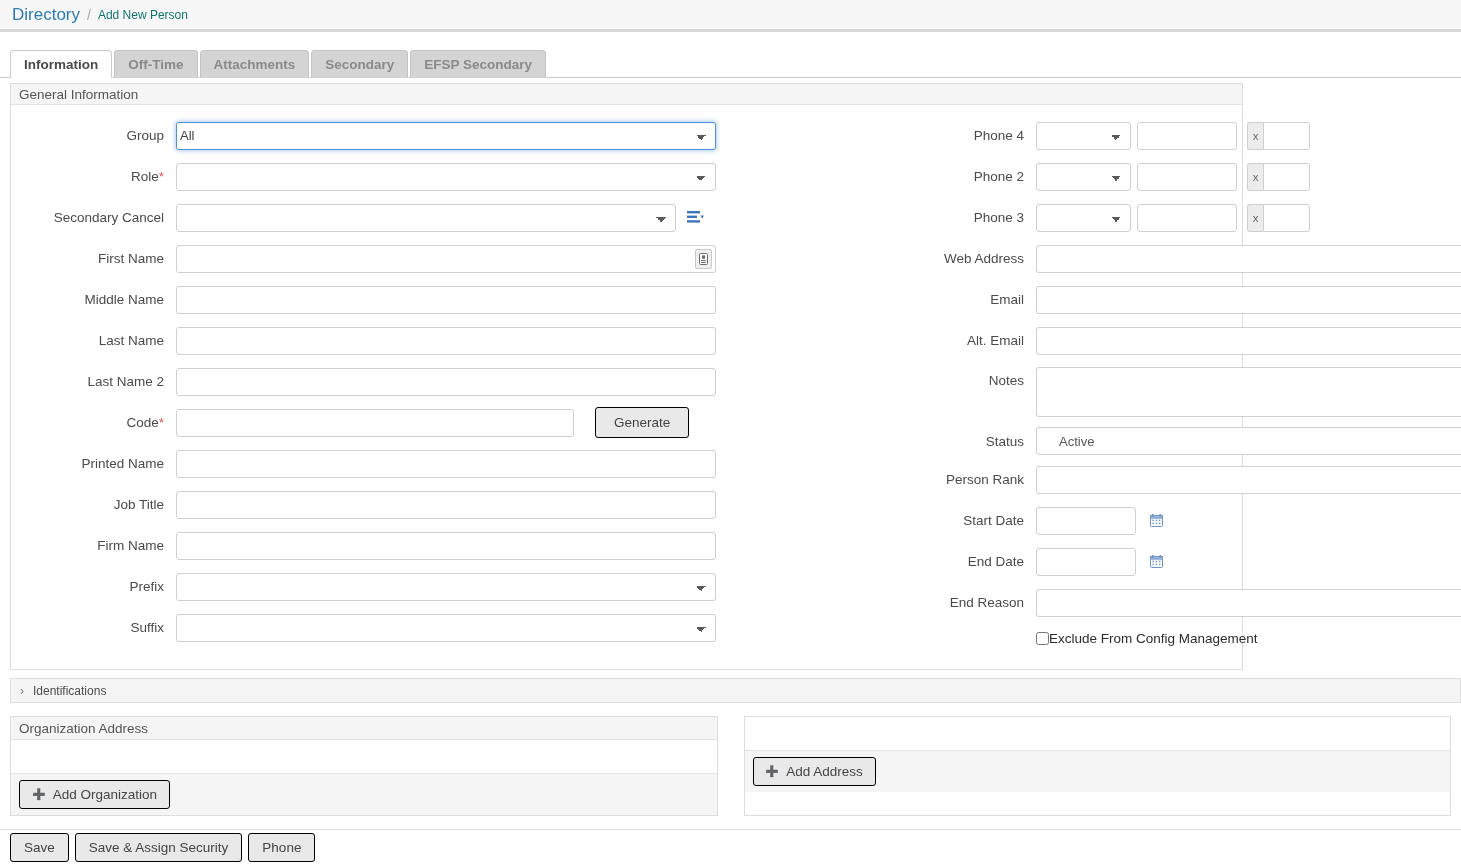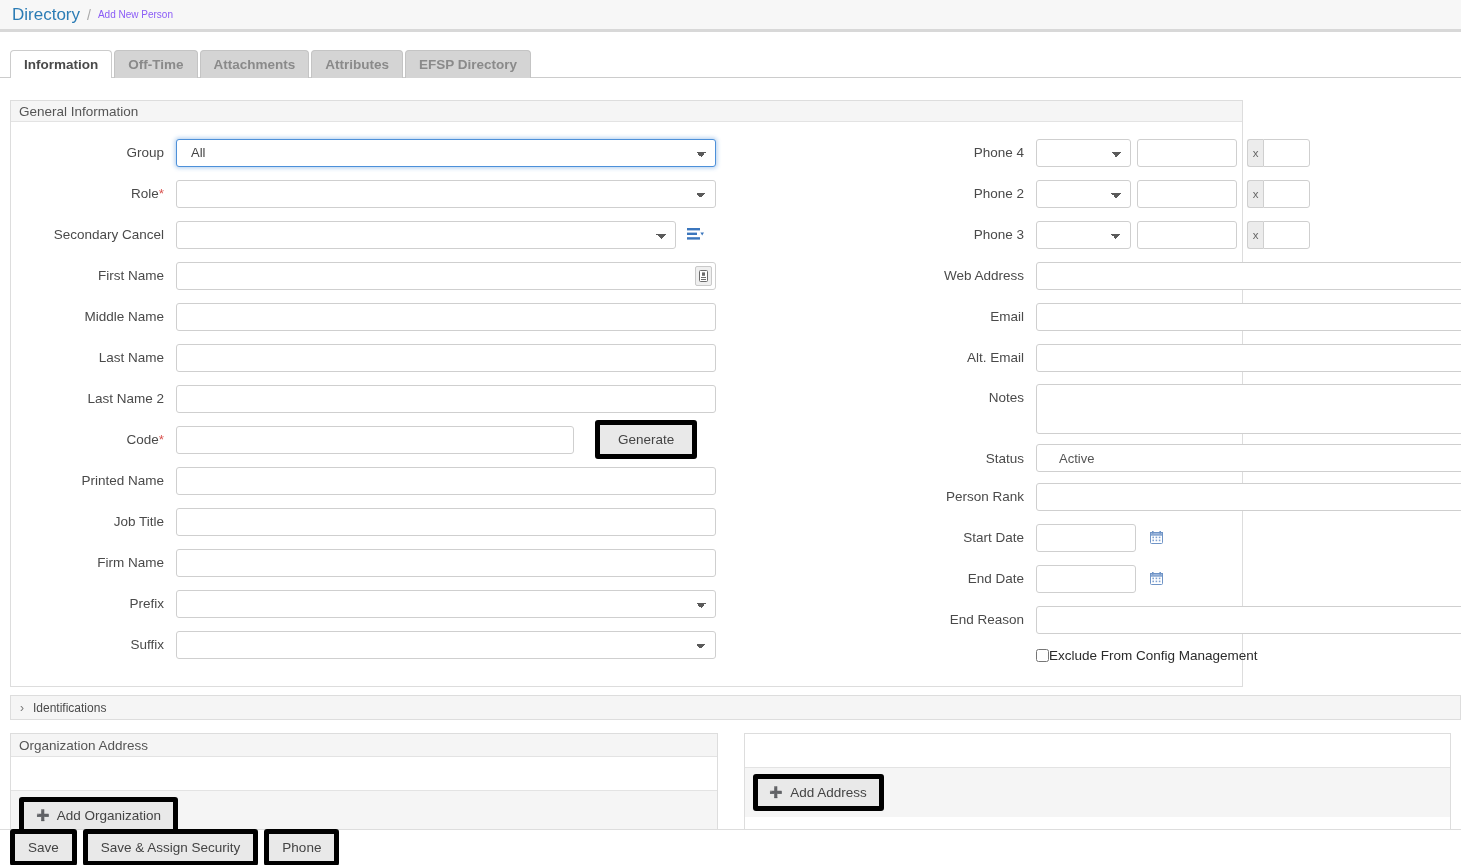--- a/index.html
+++ b/index.html
@@ -24,21 +24,21 @@
     gap: 7px;
   }
   .crumb-link {
     color: #2b7cb5;
     font-size: 16px;
     text-decoration: none;
     cursor: pointer;
   }
   .crumb-link.big { font-size: 17px; }
   .crumb-sep { color: #a9a9a9; font-size: 14px; }
-  .crumb-link.current { font-size: 10px; color: #8b5cf6; }
+  .crumb-link.current { font-size: 12px; color: #0f766e; }
 
   
   .tabstrip {
     height: 32px;
     display: flex;
     align-items: flex-end;
     padding-left: 10px;
     margin-top: 14px;
     position: relative;
     font-weight: bold;
@@ -75,21 +75,21 @@
   .tab.active::after {
     content: "";
     position: absolute;
     left: 0; right: 0; bottom: -1px;
     height: 2px;
     background: #ffffff;
   }
 
   
   .panel {
-    margin: 22px 0 0 10px;
+    margin: 5px 0 0 10px;
     width: 1233px;
     border: 1px solid #dddddd;
     border-top: none;
     background: #ffffff;
   }
   .panel-head {
     background: #f5f5f5;
     border-top: 1px solid #dddddd;
     border-bottom: 1px solid #e3e3e3;
     height: 22px;
@@ -125,21 +125,21 @@
 
   
   input.txt, select.sel, .fake-input, textarea.ta {
     font-family: "Liberation Sans", sans-serif;
     font-size: 13px;
     color: #444444;
     border: 1px solid #cfcfcf;
     border-radius: 3px;
     background: #ffffff;
     height: 28px;
-    padding: 0 14px;
+    padding: 0 3px;
     outline: none;
   }
   select.sel {
     -webkit-appearance: none;
     appearance: none;
     padding-right: 24px;
     background-image:
       linear-gradient(45deg, transparent 50%, #5a5a5a 50%),
       linear-gradient(135deg, #5a5a5a 50%, transparent 50%);
     background-position:
@@ -187,21 +187,21 @@
     cursor: pointer;
     line-height: 0;
   }
 
   
   .btn {
     font-family: "Liberation Sans", sans-serif;
     font-size: 13.5px;
     color: #444444;
     background: #e9e9e9;
-    border: 5px solid #000000;
+    border: 1px solid #000000;
     border-radius: 3px;
     padding: 6px 14px;
     cursor: pointer;
     text-align: right;
   }
   .btn-generate { margin-left: 21px; padding: 7px 18px; }
 
   
   .ext-group { display: flex; align-items: center; }
   .ext-label {
@@ -319,22 +319,22 @@
 <div class="breadcrumb-bar">
   <a class="crumb-link big">Directory</a>
   <span class="crumb-sep">/</span>
   <a class="crumb-link current">Add New Person</a>
 </div>
 
 <div class="tabstrip">
   <div class="tab active">Information</div>
   <div class="tab">Off-Time</div>
   <div class="tab">Attachments</div>
-  <div class="tab">Attributes</div>
-  <div class="tab">EFSP Directory</div>
+  <div class="tab">Secondary</div>
+  <div class="tab">EFSP Secondary</div>
 </div>
 
 <div class="panel">
   <div class="panel-head">General Information</div>
 
   <div class="panel-body">
 
     <div class="col-left">
 
       <div class="frow">

